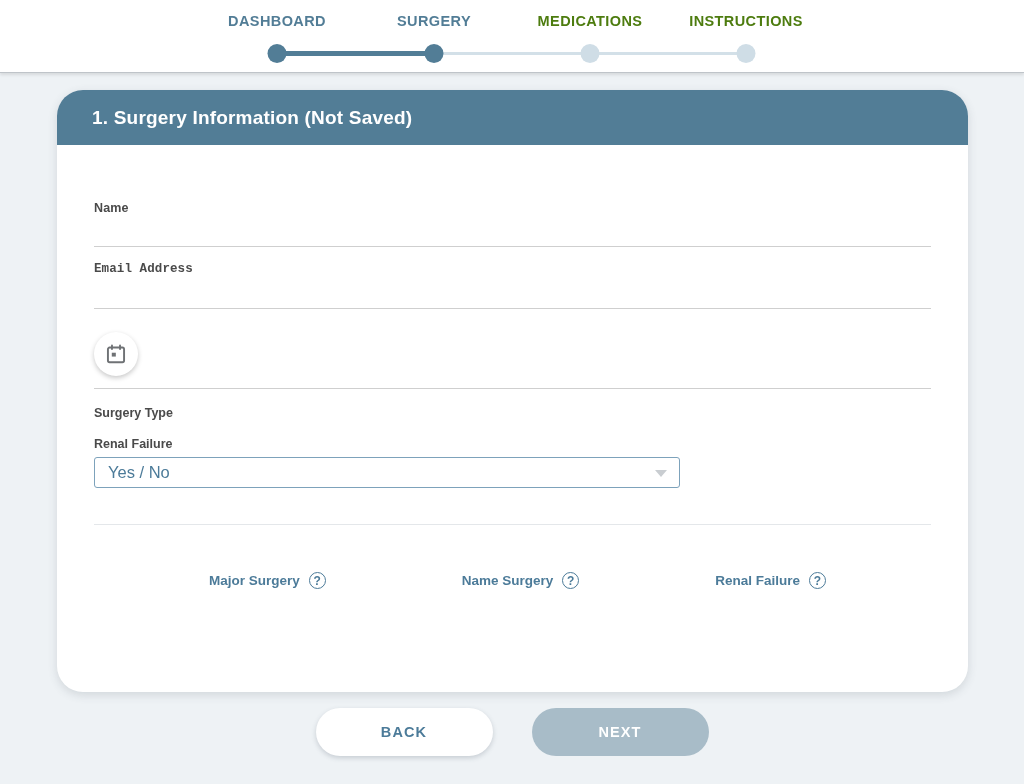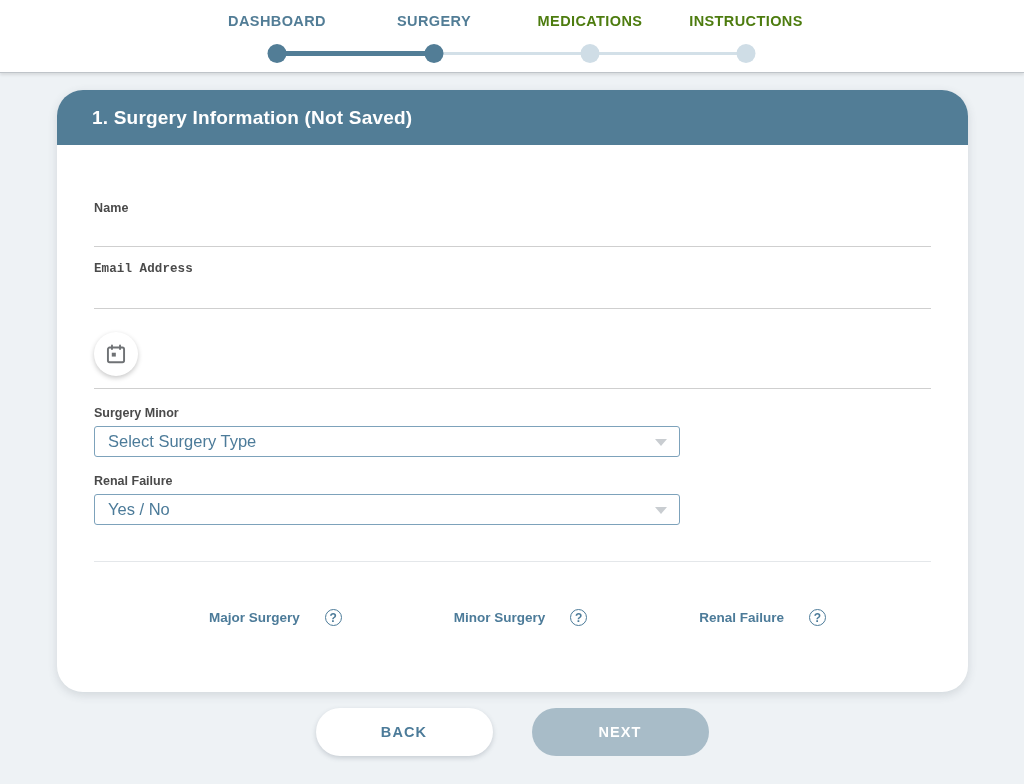--- a/index.html
+++ b/index.html
@@ -150,21 +150,21 @@
   }
   .help-row {
     display: flex;
     margin-top: 47px;
     padding: 0 105px 0 115px;
     justify-content: space-between;
   }
   .help-item {
     display: flex;
     align-items: center;
-    gap: 25px;
+    gap: 9px;
     color: #4c7b99;
     font-size: 13.5px;
     font-weight: bold;
     cursor: pointer;
     white-space: nowrap;
     text-align: right;
   }
   .qmark {
     width: 17px; height: 17px;
     border: 1.6px solid #4c7b99;
@@ -247,41 +247,37 @@
           <svg class="cal-ico" width="22" height="22" viewBox="0 0 24 24" fill="none">
             <rect x="3.2" y="5" width="17.6" height="16" rx="1.8" stroke="#6f7275" stroke-width="2.1"></rect>
             <line x1="7.6" y1="2.7" x2="7.6" y2="6.6" stroke="#6f7275" stroke-width="2.1" stroke-linecap="round"></line>
             <line x1="16.4" y1="2.7" x2="16.4" y2="6.6" stroke="#6f7275" stroke-width="2.1" stroke-linecap="round"></line>
             <rect x="7.4" y="10.6" width="4.4" height="4.2" fill="#6f7275"></rect>
           </svg>
         </span>
       </button>
     </div>
 
-    <div class="select-label">Surgery Minor</div>
-    <div class="select-box">
-      <span class="select-value">Select Surgery Type</span>
-      <span class="caret"></span>
-    </div>
+    <div class="select-label">Surgery Type</div>
 
     <div class="select-label">Renal Failure</div>
     <div class="select-box">
       <span class="select-value">Yes / No</span>
       <span class="caret"></span>
     </div>
 
     <div class="divider"></div>
 
     <div class="help-row">
       <div class="help-item">
         <span>Major Surgery</span>
         <span class="qmark">?</span>
       </div>
       <div class="help-item">
-        <span>Minor Surgery</span>
+        <span>Name Surgery</span>
         <span class="qmark">?</span>
       </div>
       <div class="help-item">
         <span>Renal Failure</span>
         <span class="qmark">?</span>
       </div>
     </div>
 
   </div>
 </div>

